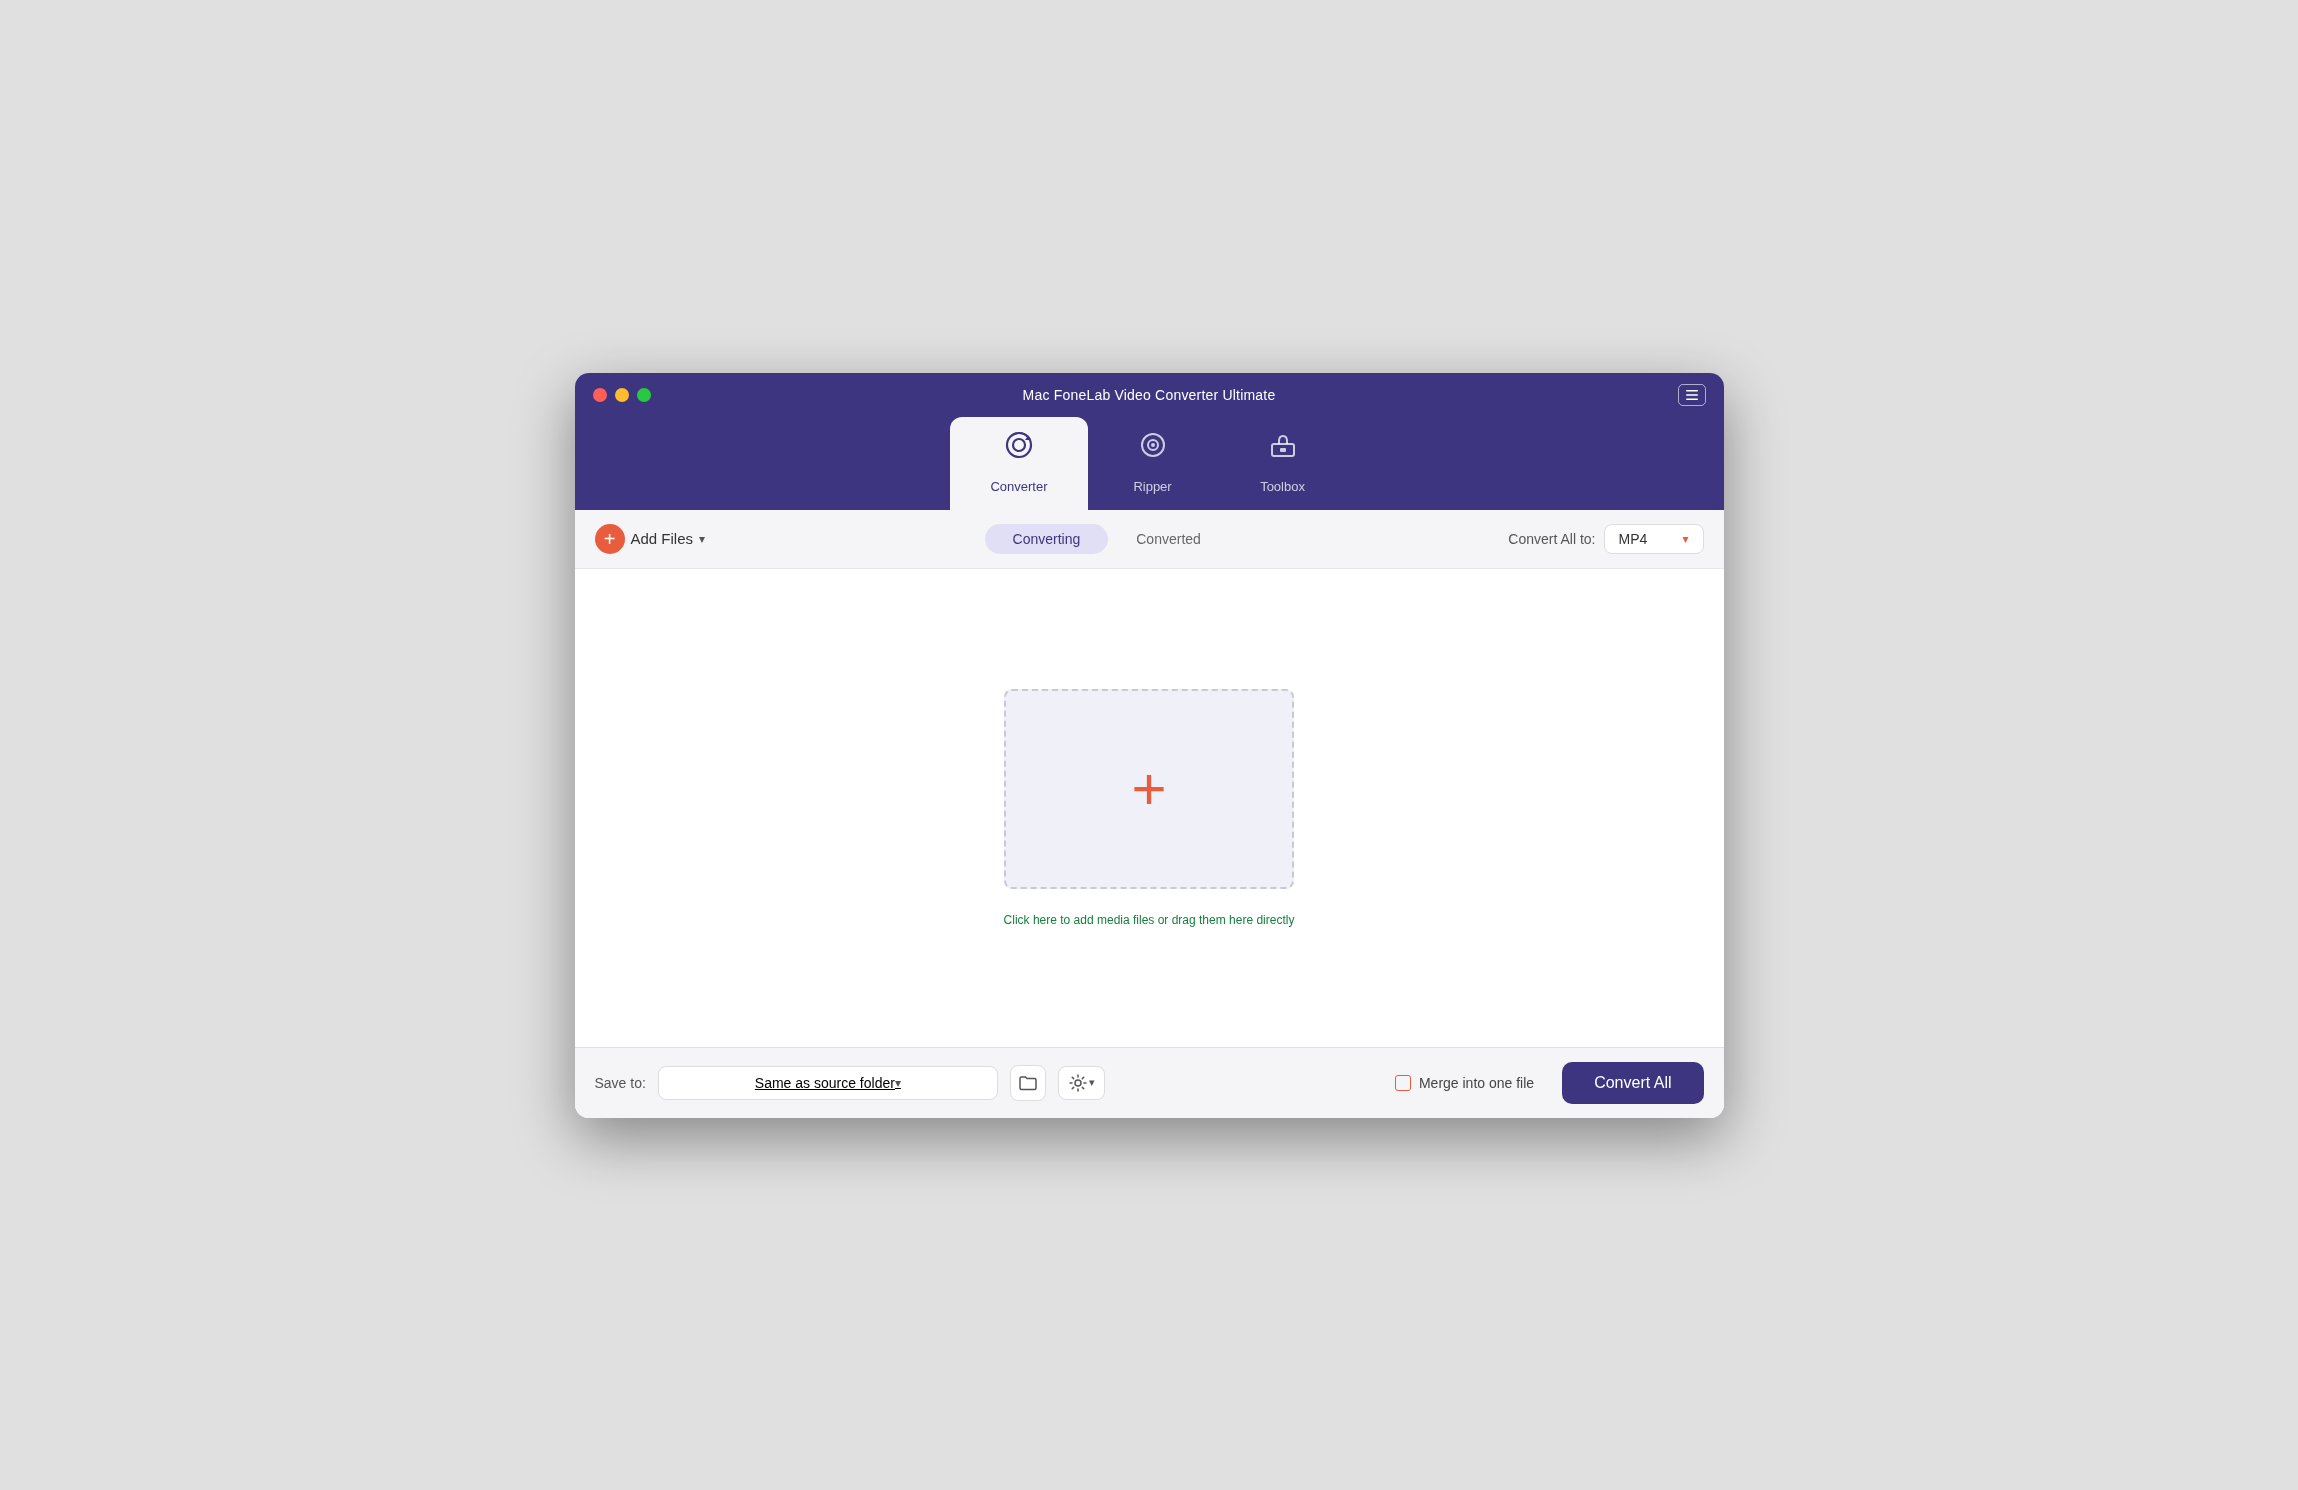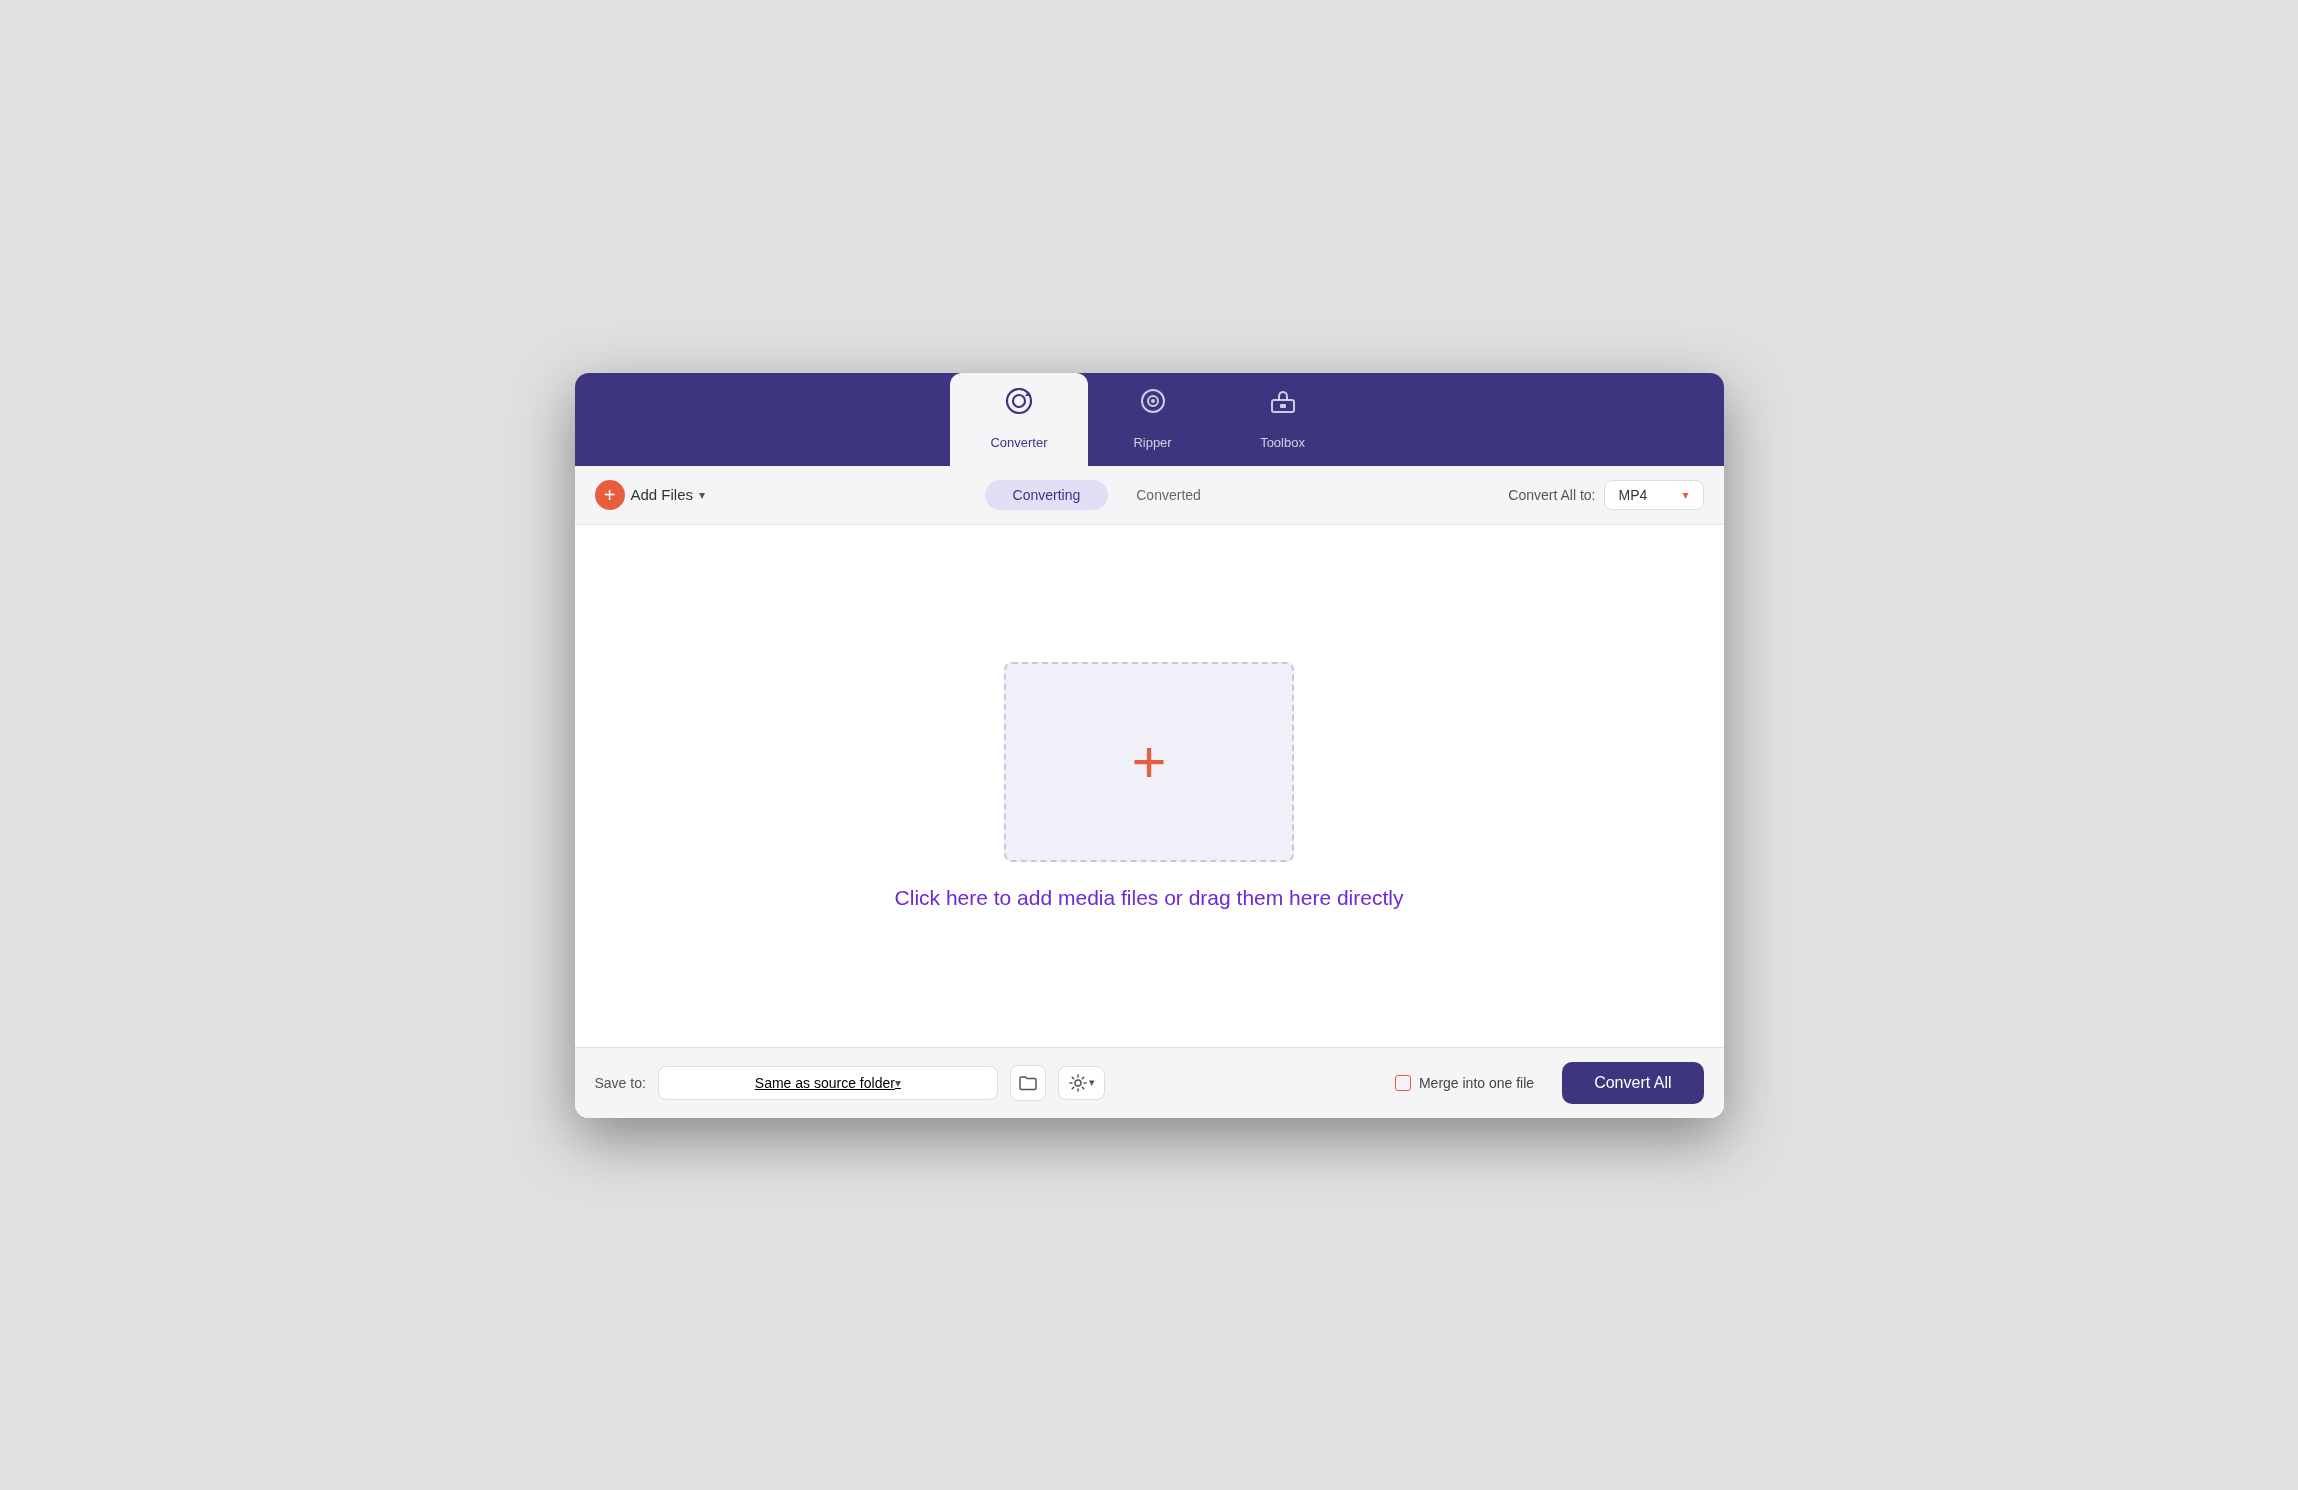--- a/index.html
+++ b/index.html
@@ -221,22 +221,22 @@
       justify-content: center;
       cursor: pointer;
     }
     .drop-zone-plus {
       color: #e85d3d;
       font-size: 60px;
       font-weight: 200;
       line-height: 1;
     }
     .drop-zone-text {
-      font-size: 21px;
-      color: #6d28d9;
+      font-size: 12px;
+      color: #15803d;
     }
     
     .bottombar {
       display: flex;
       align-items: center;
       padding: 14px 20px;
       border-top: 1px solid #e0e0e0;
       background: #f5f5f7;
       gap: 12px;
       flex-shrink: 0;
@@ -312,20 +312,35 @@
       font-weight: 400;
       cursor: pointer;
       margin-left: 16px;
     }
   </style>
 </head>
 <body>
 
 <div class="window">
 
+  <div class="titlebar">
+    <div class="titlebar-buttons">
+      <button class="titlebar-btn btn-close"></button>
+      <button class="titlebar-btn btn-minimize"></button>
+      <button class="titlebar-btn btn-maximize"></button>
+    </div>
+    <span class="titlebar-title">Mac FoneLab Video Converter Ultimate</span>
+    <div class="titlebar-menu">
+      <svg width="16" height="12" viewBox="0 0 16 12" fill="none">
+        <rect x="2" y="1" width="12" height="1.5" rx="0.75" fill="white"></rect>
+        <rect x="2" y="5.25" width="12" height="1.5" rx="0.75" fill="white"></rect>
+        <rect x="2" y="9.5" width="12" height="1.5" rx="0.75" fill="white"></rect>
+      </svg>
+    </div>
+  </div>
 
   <div class="tabbar">
     <div class="tab active">
       <span class="tab-icon">
         <svg width="28" height="28" viewBox="0 0 28 28" fill="none">
           <circle cx="14" cy="14" r="12" stroke="#3d3580" stroke-width="2.2" fill="none"></circle>
           <circle cx="14" cy="14" r="6" stroke="#3d3580" stroke-width="2.2" fill="none"></circle>
           <path d="M14 2 A12 12 0 0 1 24.5 8" stroke="#3d3580" stroke-width="2.2" stroke-linecap="round" fill="none"></path>
           <polygon points="23,5 26,9 20,9" fill="#3d3580"></polygon>
         </svg>

